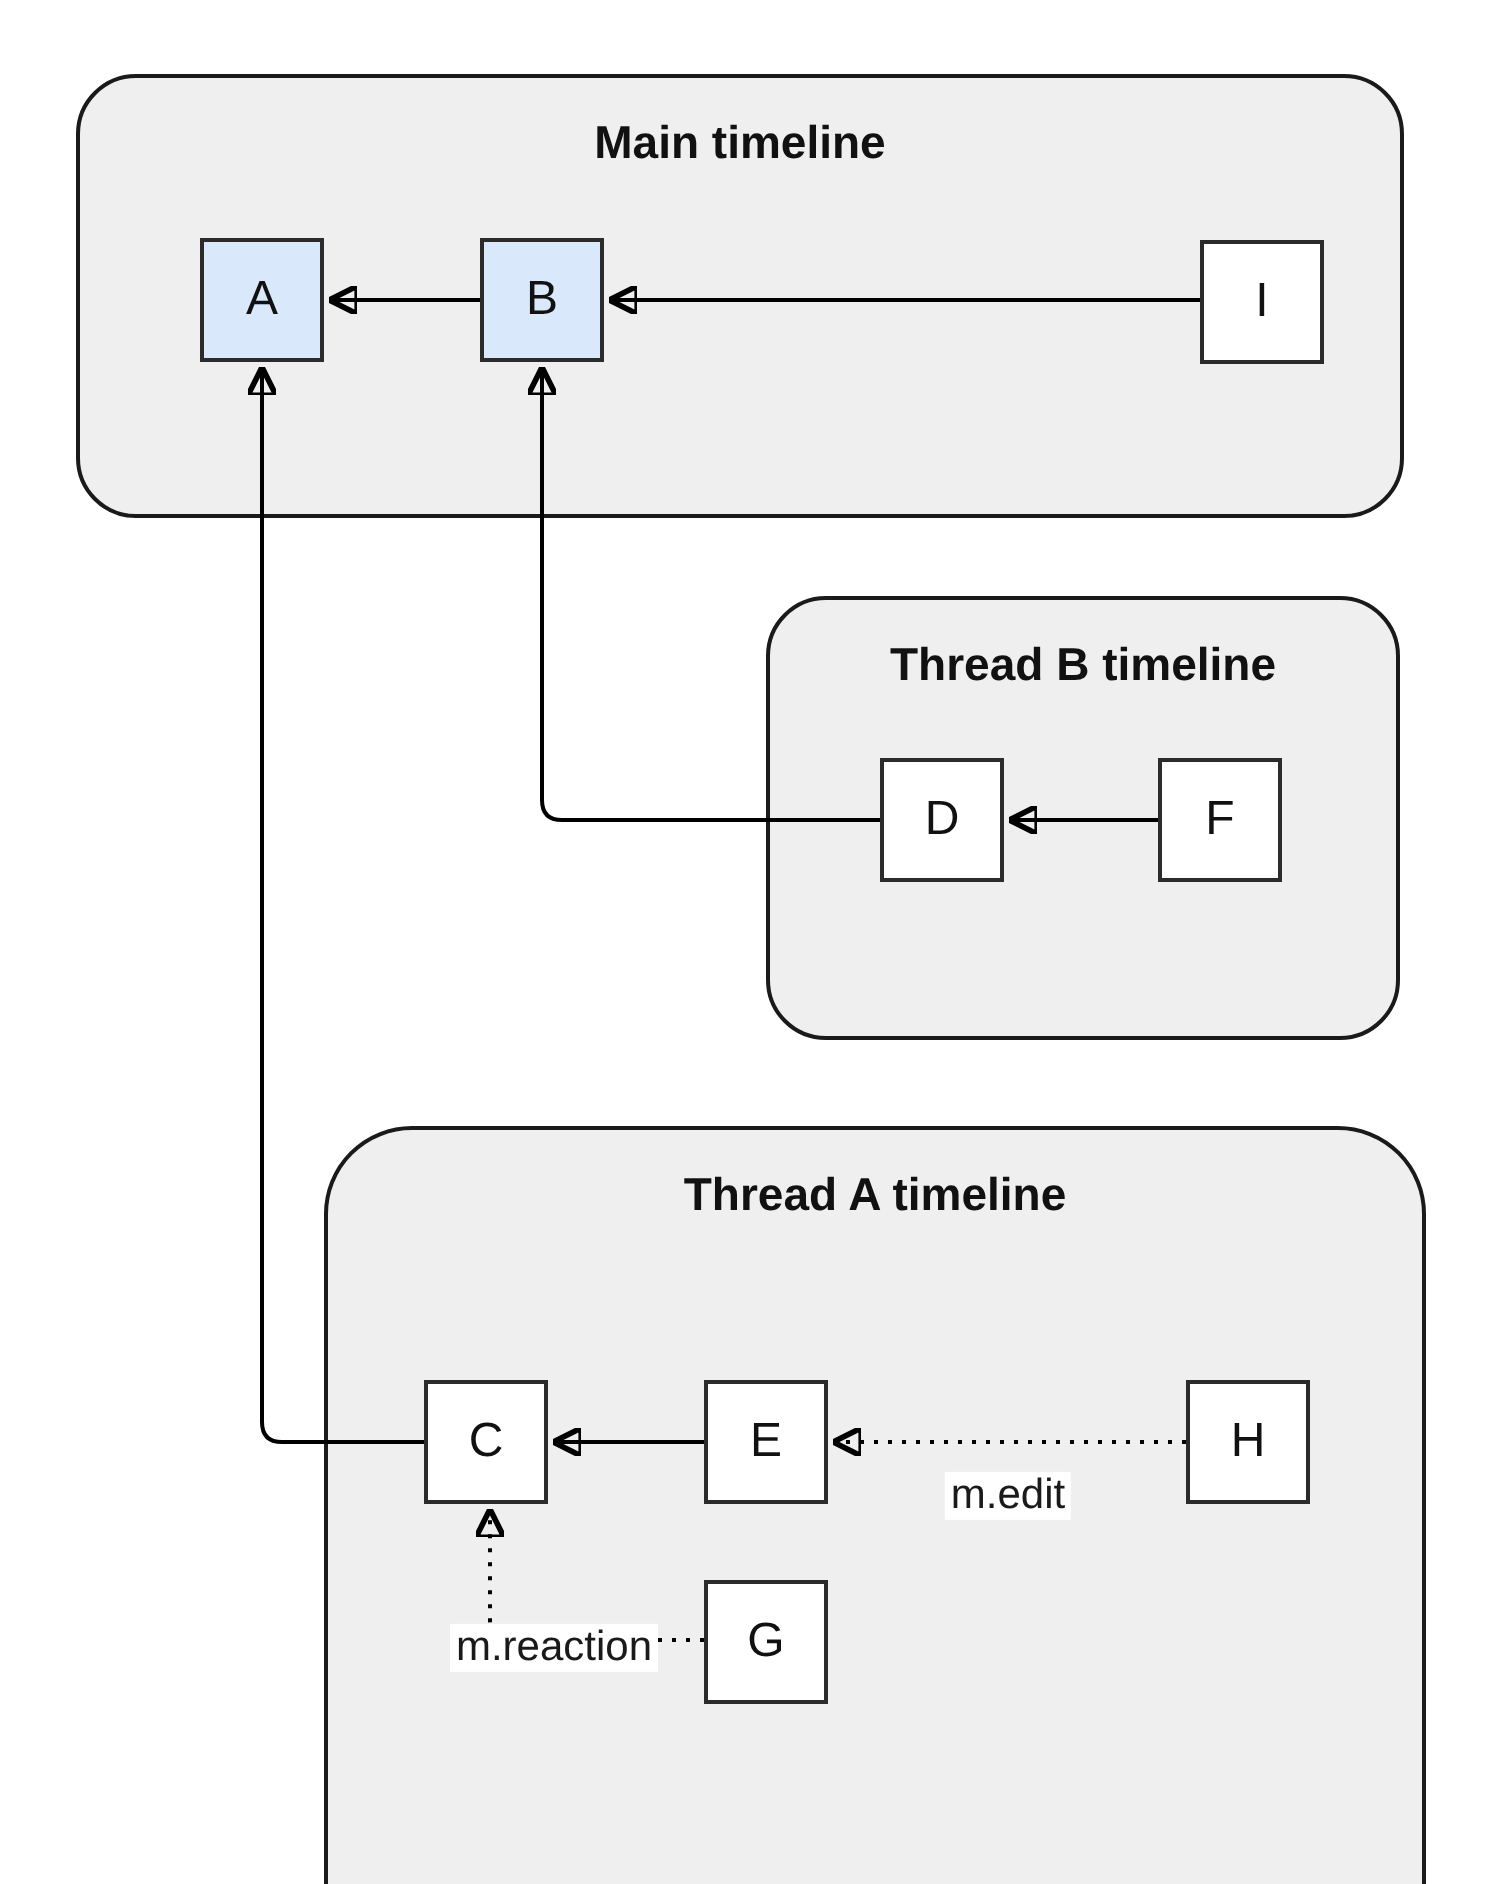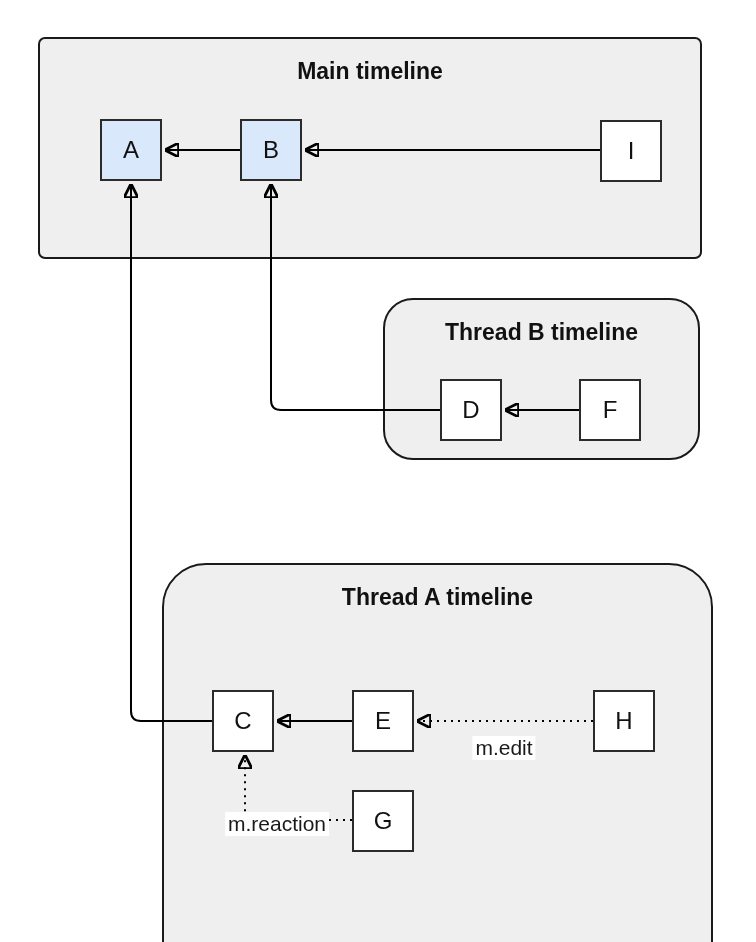--- a/index.html
+++ b/index.html
@@ -22,22 +22,22 @@
     border: 2px solid #1a1a1a;
     box-sizing: border-box;
   }
   .container-title {
     text-align: center;
     font-weight: bold;
     font-size: 23px;
     color: #111;
     padding-top: 19px;
   }
-  .container.main     { left: 38px;  top: 37px;  width: 664px; height: 222px; border-radius: 7px; }
-  .container.thread-b { left: 383px; top: 298px; width: 317px; height: 162px; border-radius: 30px; }
+  .container.main     { left: 38px;  top: 37px;  width: 664px; height: 222px; border-radius: 30px; }
+  .container.thread-b { left: 383px; top: 298px; width: 317px; height: 222px; border-radius: 30px; }
   .container.thread-a { left: 162px; top: 563px; width: 551px; height: 454px; border-radius: 44px; }
 
   
   .node {
     position: absolute;
     width: 62px;
     height: 62px;
     box-sizing: border-box;
     border: 2px solid #2b2b2b;
     background: #ffffff;

